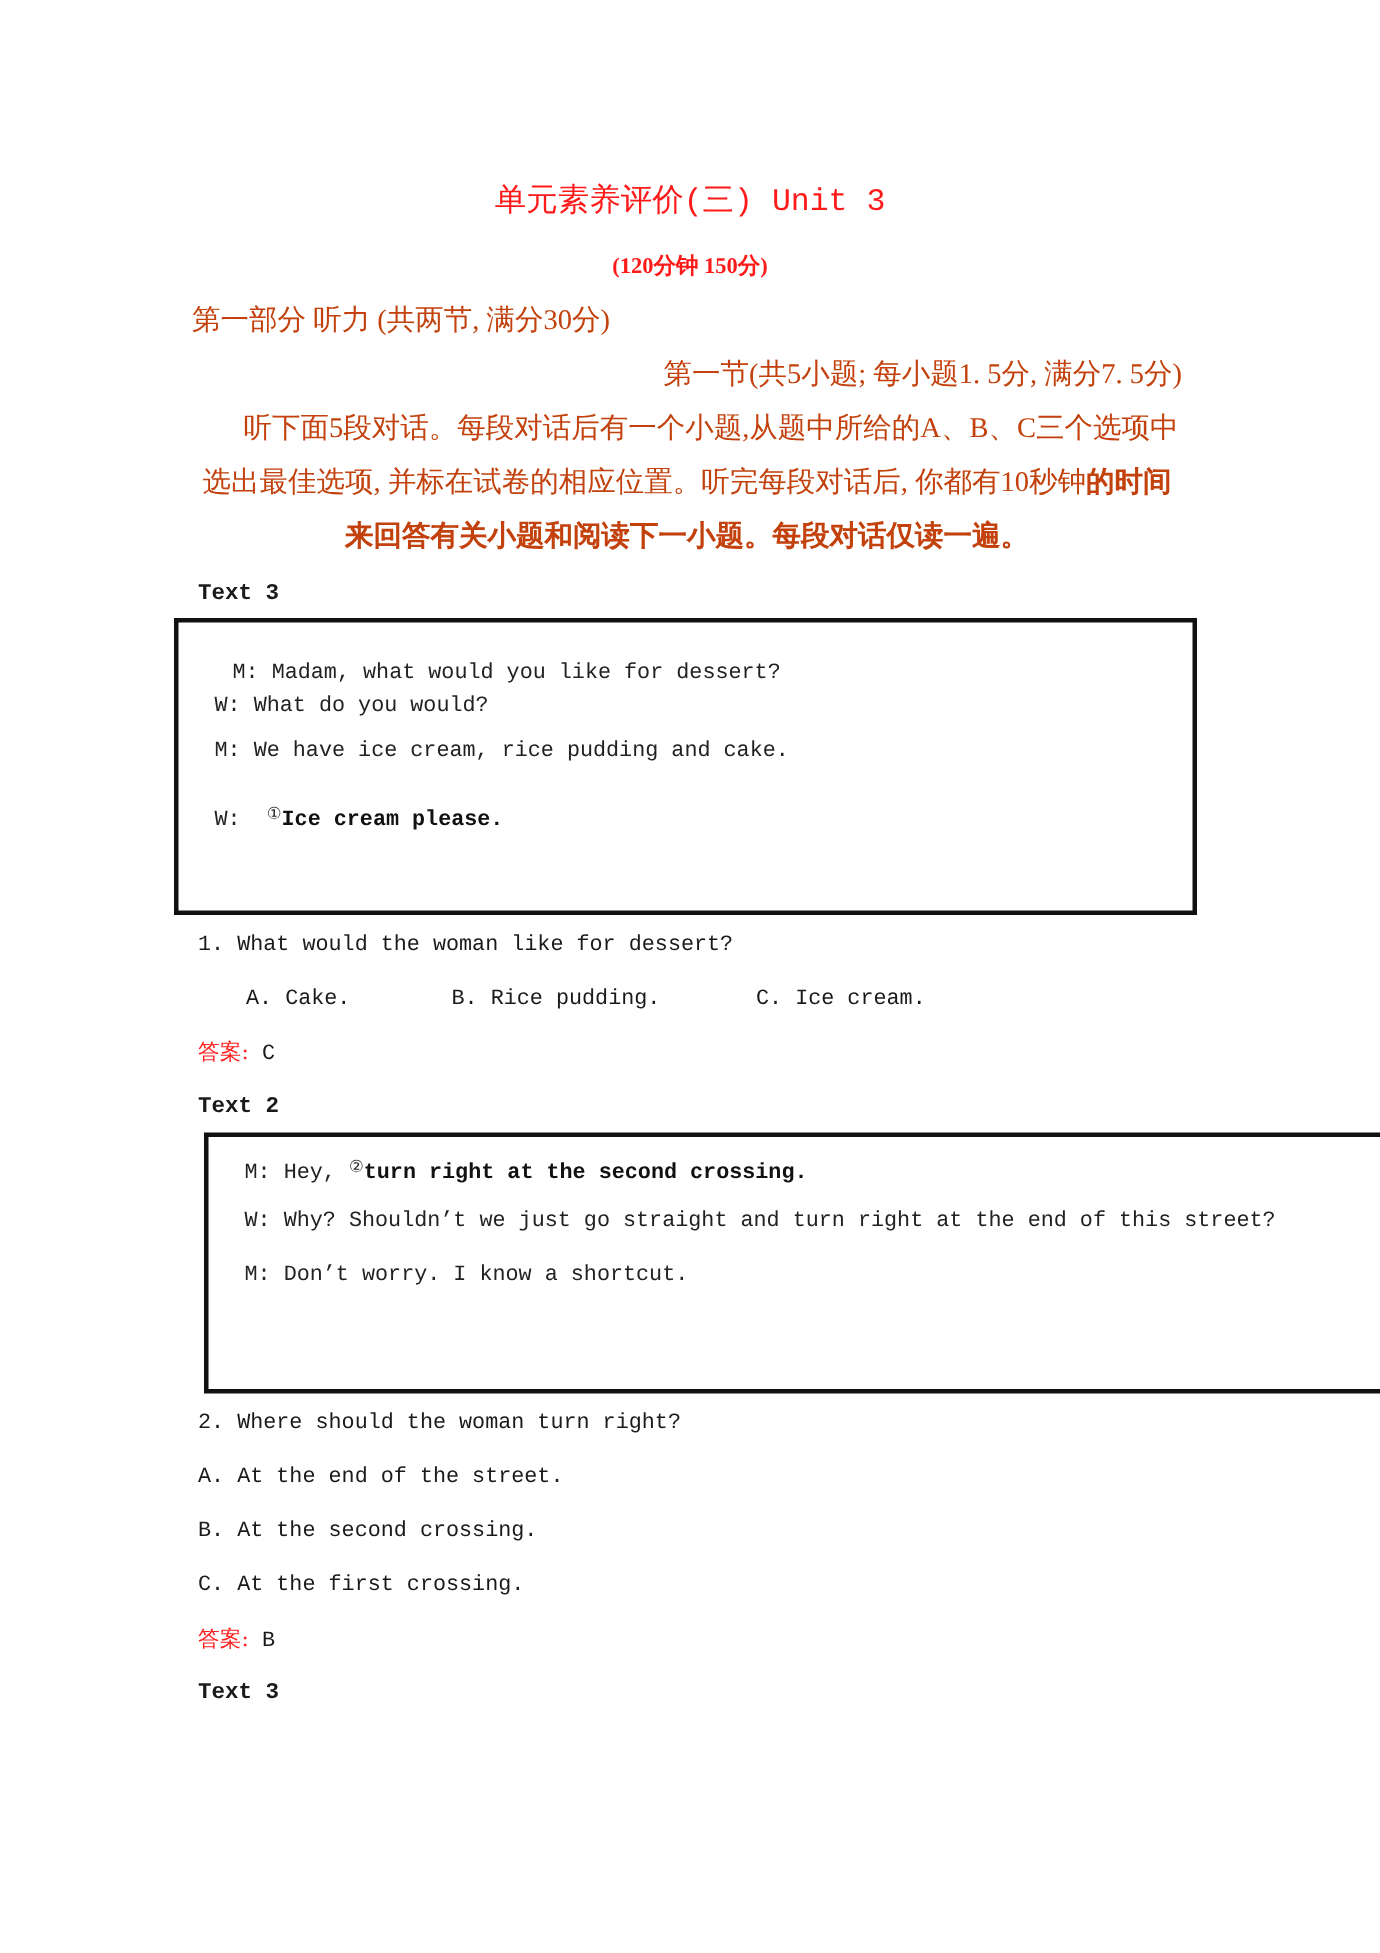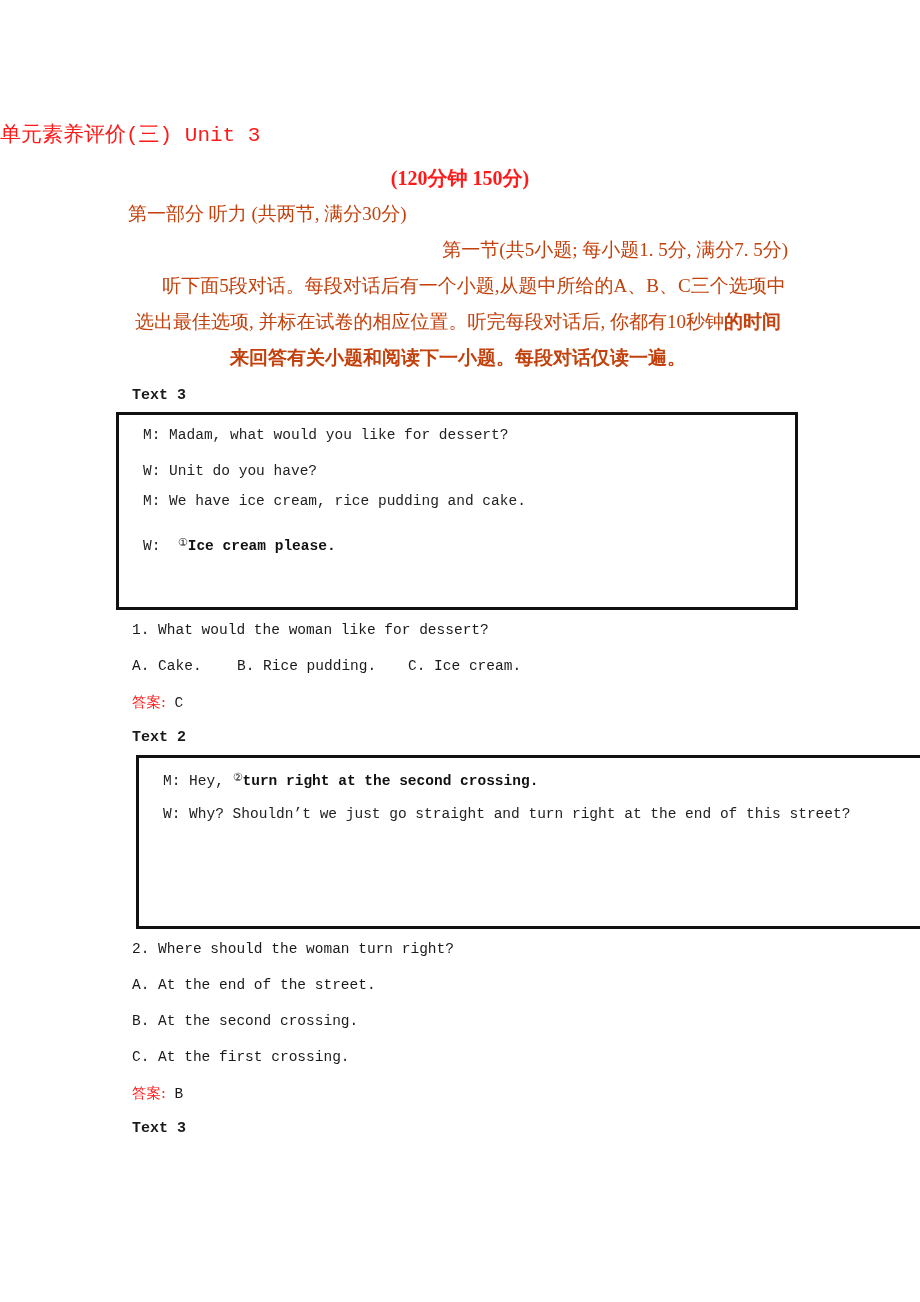--- a/index.html
+++ b/index.html
@@ -21,34 +21,34 @@
     font-size: 14.5px;
     line-height: 20px;
     white-space: nowrap;
     letter-spacing: 0px;
   }
   .title {
     position: absolute;
     top: 122px;
     left: 0;
     width: 920px;
-    text-align: left;
+    text-align: center;
     color: #ff1a1a;
     font-size: 21px;
     line-height: 28px;
     font-family: "Liberation Mono", "DejaVu Sans Mono", monospace;
   }
   .subtitle {
     position: absolute;
     top: 168px;
     left: 0;
     width: 920px;
     text-align: center;
     color: #ff1a1a;
-    font-size: 20px;
+    font-size: 15px;
     line-height: 20px;
     font-family: "Liberation Serif", "DejaVu Serif", serif;
     font-weight: bold;
   }
   .para {
     position: absolute;
     left: 128px;
     width: 660px;
     font-size: 19px;
     line-height: 36px;
@@ -85,46 +85,46 @@
   .emph { font-weight: bold; color: #111; }
   .circ {
     font-size: 11px;
     vertical-align: 4px;
     font-family: "DejaVu Sans", sans-serif;
   }
   .answer-label {
     color: #ff2020;
     font-family: "DejaVu Serif", "Liberation Serif", serif;
   }
-  .opts span { display: inline-block; }
+  .opts span { display: inline-block; margin-left: 32px; }
 </style>
 </head>
 <body>
 
 <div>
 
   <div class="title">单元素养评价(三) Unit 3</div>
   <div class="subtitle">(120分钟   150分)</div>
 
   <div class="para" style="top:196px;">第一部分   听力 (共两节, 满分30分)</div>
   <div class="para" style="top:232px;text-align:right;">第一节(共5小题; 每小题1. 5分, 满分7. 5分)</div>
 
   <div class="para" style="top:268px;text-align:center;">
     <span class="indent"></span><span>听下面5段对话。每段对话后有一个小题,从题中所给的A、B、C三个选项中选出最佳选项, 并标在试卷的相应位置。听完每段对话后, 你都有10秒钟</span><span class="bold">的时间来回答有关小题和阅读下一小题。每段对话仅读一遍。</span>
   </div>
 
   <div class="text-label" style="top:386px;">Text 3</div>
   <div class="box box1">
-    <div class="dlg" style="top:10px;">
+    <div class="dlg" style="top:24px;margin-left:12px;">
       <span>M:</span>
       <span>Madam, what would you like for dessert?</span>
     </div>
     <div class="dlg" style="top:46px;">
       <span>W:</span>
-      <span>Unit do you have?</span>
+      <span>What do you would?</span>
     </div>
     <div class="dlg" style="top:76px;">
       <span>M:</span>
       <span>We have ice cream, rice pudding and cake.</span>
     </div>
     <div class="dlg" style="top:118px;">
       <span>W:</span>
       &nbsp;<span class="circ">①</span><span class="emph">Ice cream please.</span>
     </div>
   </div>
@@ -142,20 +142,24 @@
   <div class="box box2">
     <div class="dlg" style="top:10px;">
       <span>M:</span>
       <span>Hey,</span>
       <span class="circ">②</span><span class="emph">turn right at the second crossing.</span>
     </div>
     <div class="dlg" style="top:46px;">
       <span>W:</span>
       <span>Why?  Shouldn’t we just go straight and turn right at the end of this street?</span>
     </div>
+    <div class="dlg" style="top:82px;">
+      <span>M:</span>
+      <span>Don’t worry. I know a shortcut.</span>
+    </div>
   </div>
 
   <div class="line" style="top:939px;">2. Where should the woman turn right?</div>
   <div class="line" style="top:975px;">A. At the end of the street.</div>
   <div class="line" style="top:1011px;">B. At the second crossing.</div>
   <div class="line" style="top:1047px;">C. At the first crossing.</div>
   <div class="line" style="top:1083px;">
     <span class="answer-label">答案:</span>
     <span>B</span>
   </div>

